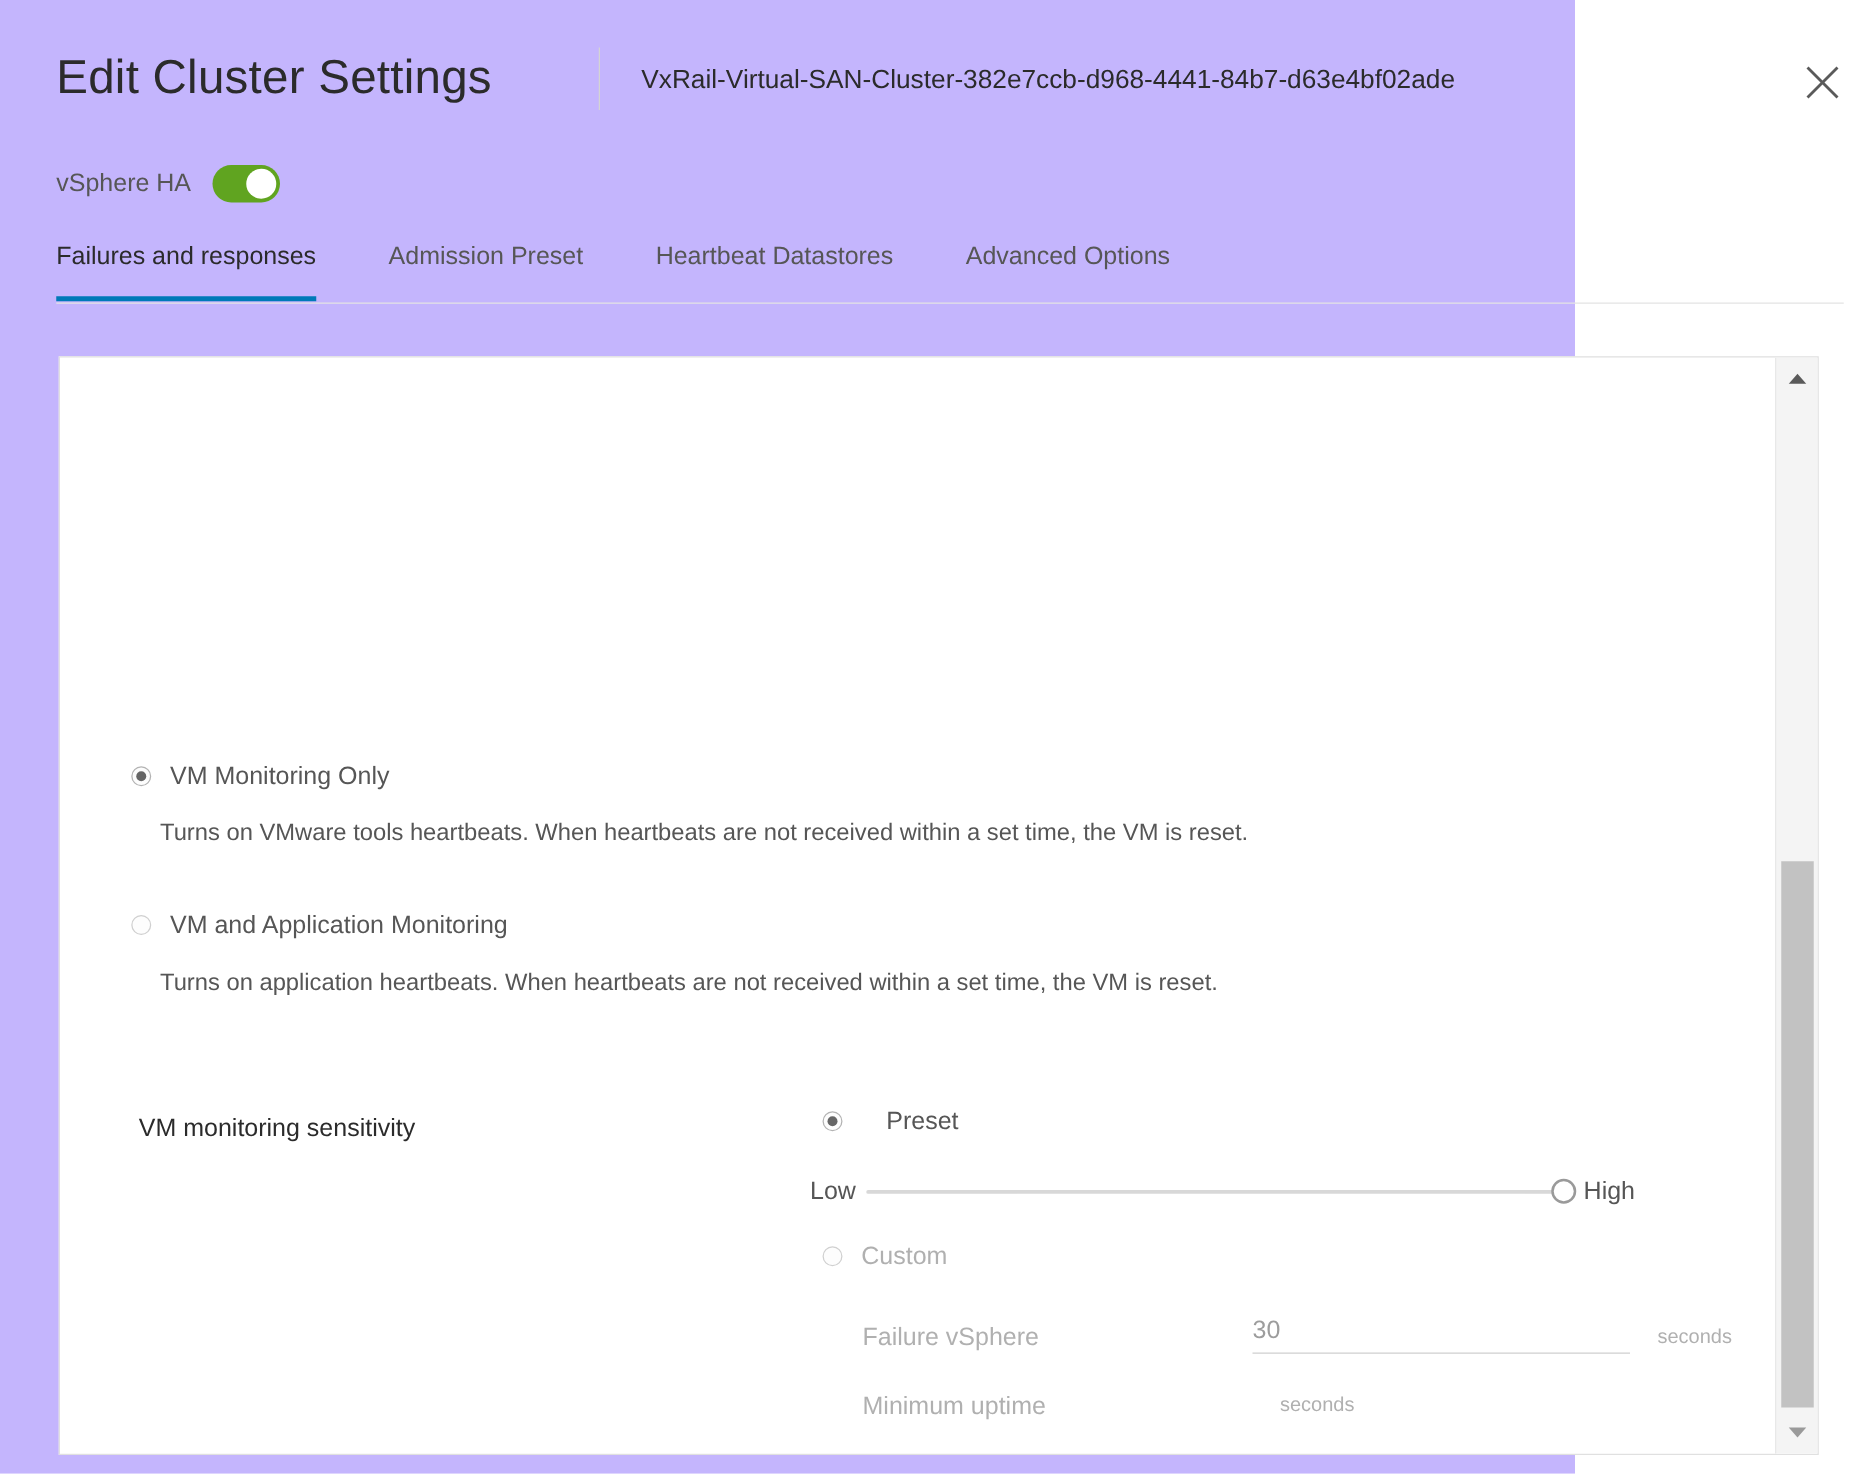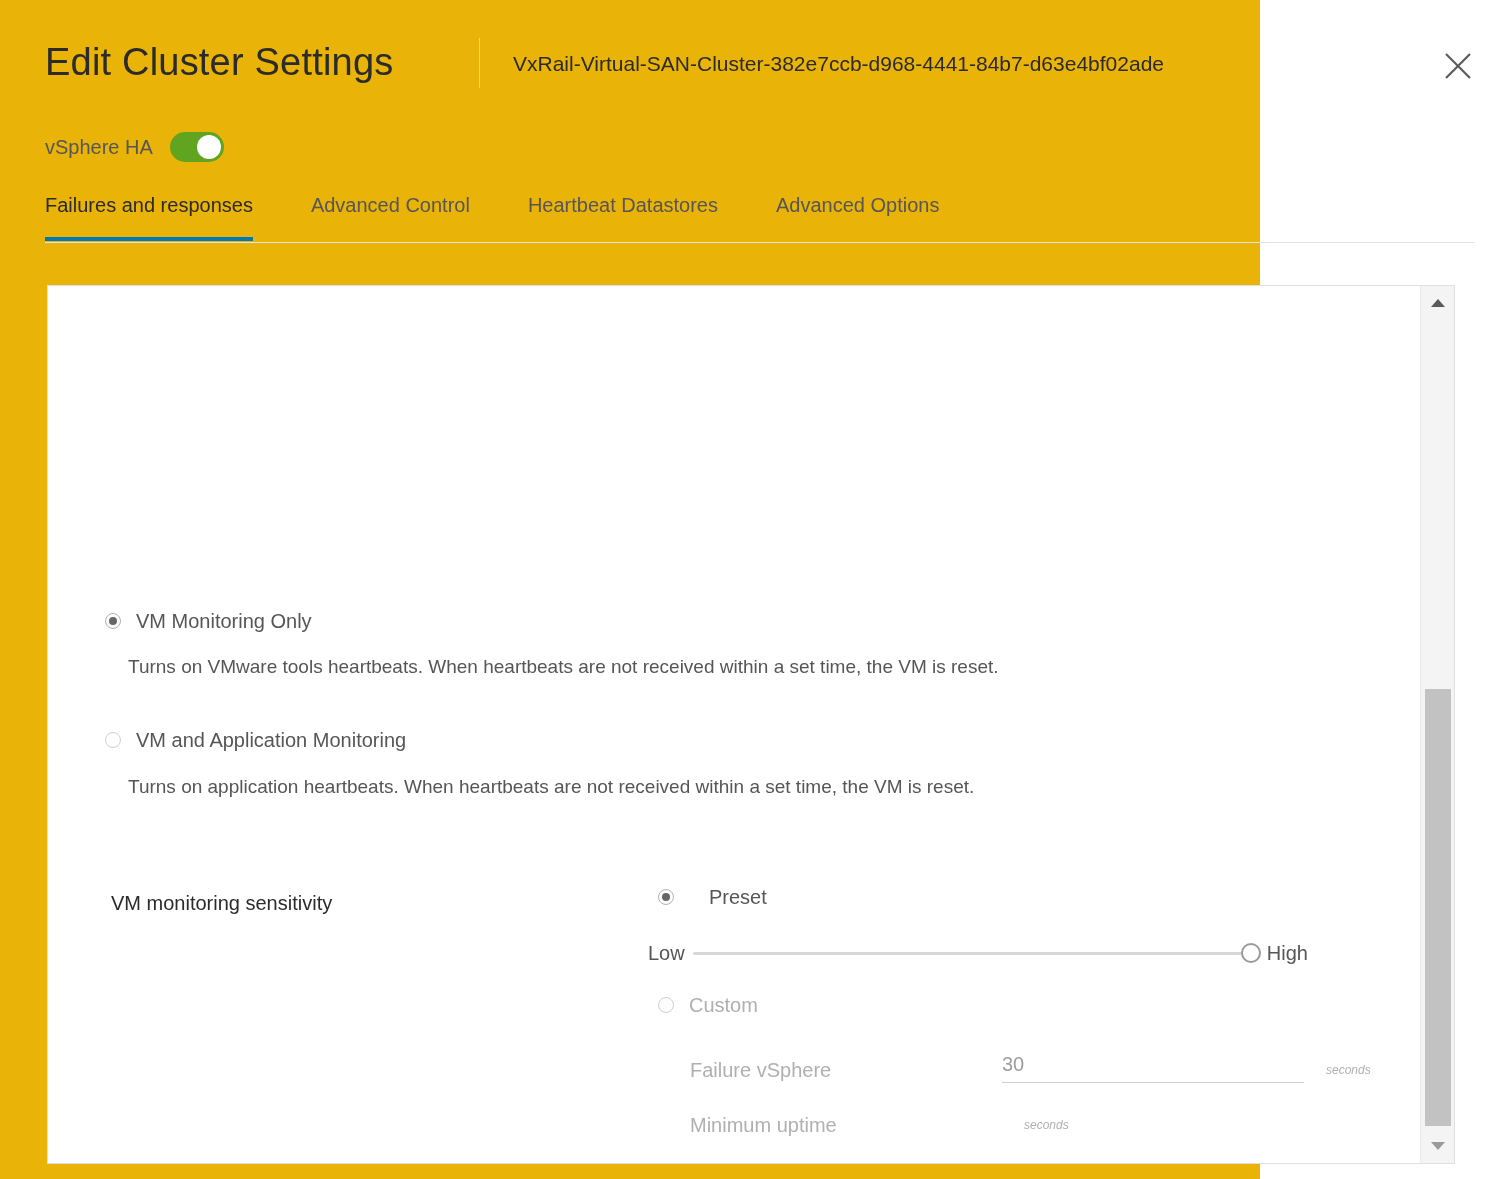--- a/index.html
+++ b/index.html
@@ -9,21 +9,21 @@
     height: 1179px;
     background: #ffffff;
     font-family: "Liberation Sans", sans-serif;
     overflow: hidden;
   }
 
   .dialog {
     position: relative;
     width: 1260px;
     height: 1179px;
-    background: #eab308;
+    background: #c4b5fd;
   }
 
   
   .header {
     position: absolute;
     left: 0; top: 0;
     width: 1500px; height: 112px;
   }
   .title {
     position: absolute;
@@ -251,25 +251,24 @@
     display: flex;
     align-items: flex-end;
   }
   .field-input span {
     font-size: 20px;
     color: #9d9d9d;
     line-height: 26px;
     padding-bottom: 5px;
   }
   .field-unit {
-    font-size: 12px;
+    font-size: 16px;
     color: #b0b0b0;
     line-height: 26px;
     white-space: nowrap;
-    font-style: italic;
   }
 
   .row-failure  { left: 642px; top: 763px; }
   .row-uptime   { left: 642px; top: 826px; }
 
   .lbl-w  { width: 312px; }
   .in-w1  { width: 302px; }
   .unit-gap { margin-left: 22px; }
   .dimtxt { color: #b0b0b0; text-align: center; }
 
@@ -325,21 +324,21 @@
   <div class="ha-row">
     <div class="ha-label">vSphere HA</div>
     <div class="toggle">
       <div class="knob"></div>
     </div>
   </div>
 
   <div class="tabs">
     <div class="tabstrip">
       <div class="tab active">Failures and responses</div>
-      <div class="tab">Advanced Control</div>
+      <div class="tab">Admission Preset</div>
       <div class="tab">Heartbeat Datastores</div>
       <div class="tab">Advanced Options</div>
     </div>
     <div class="tabs-underline"></div>
   </div>
 
   <div class="panel">
     <div class="panel-body">
 
       <div class="opt-row mon-only">

